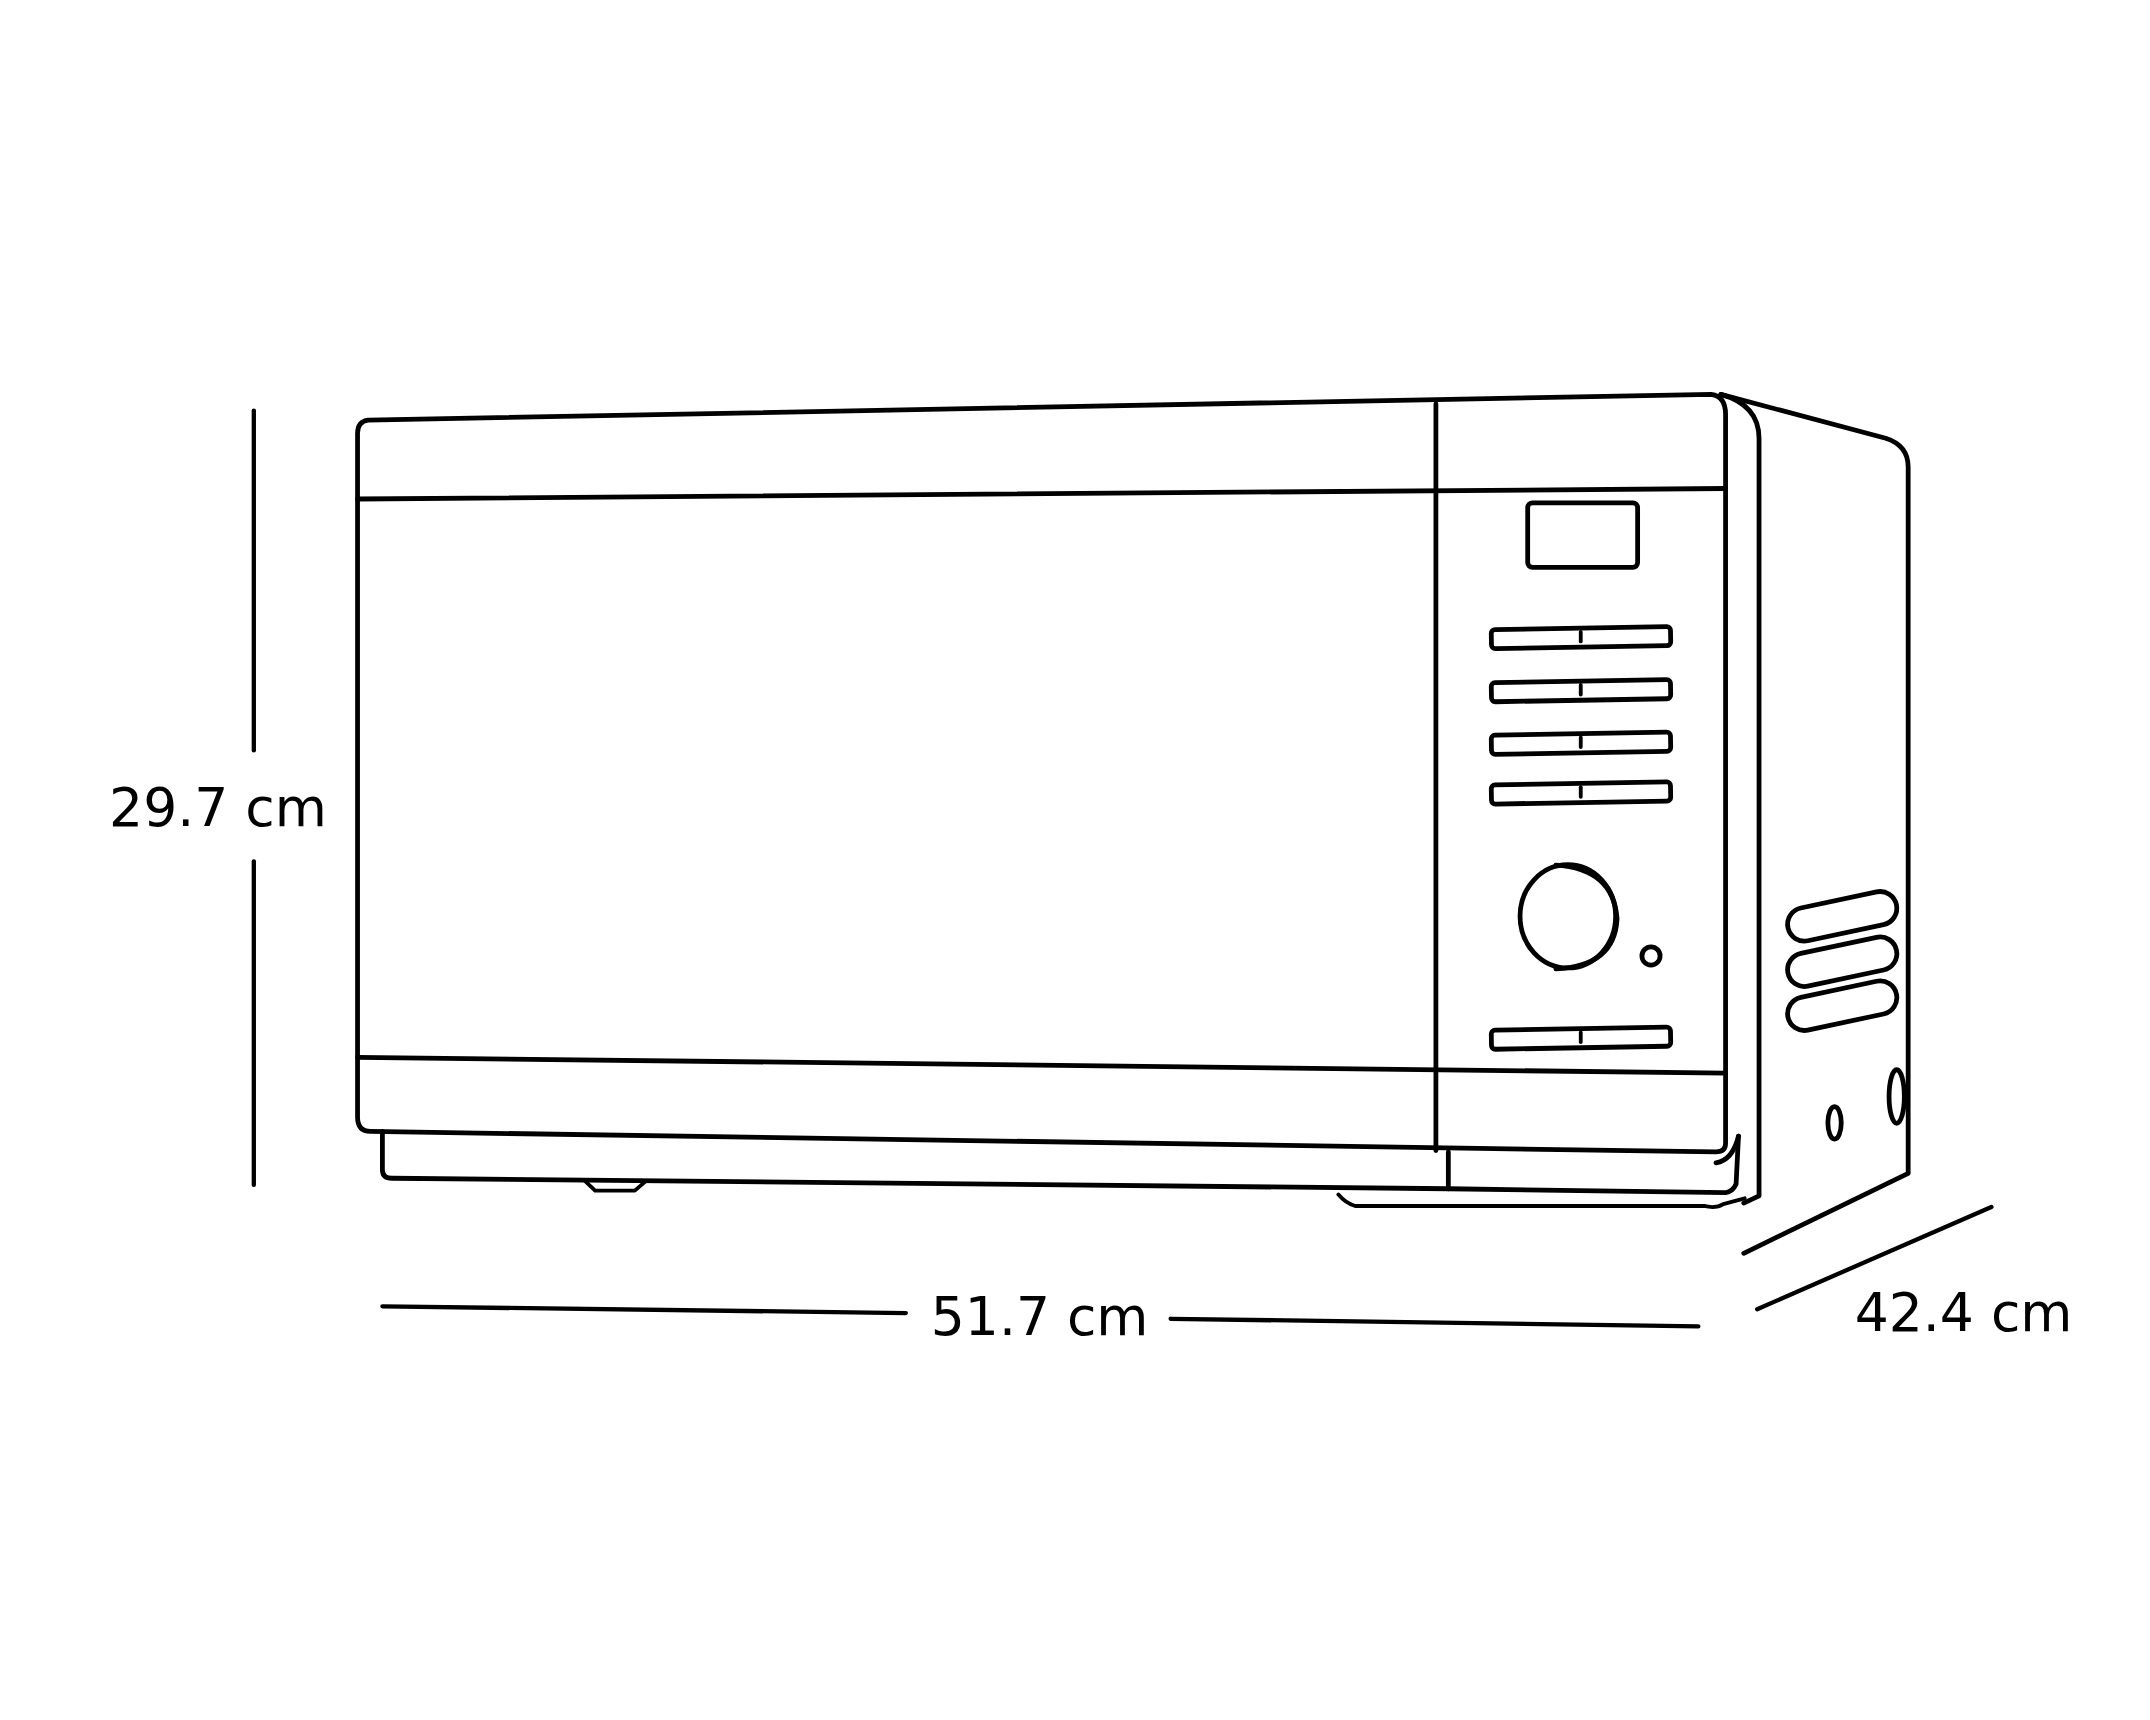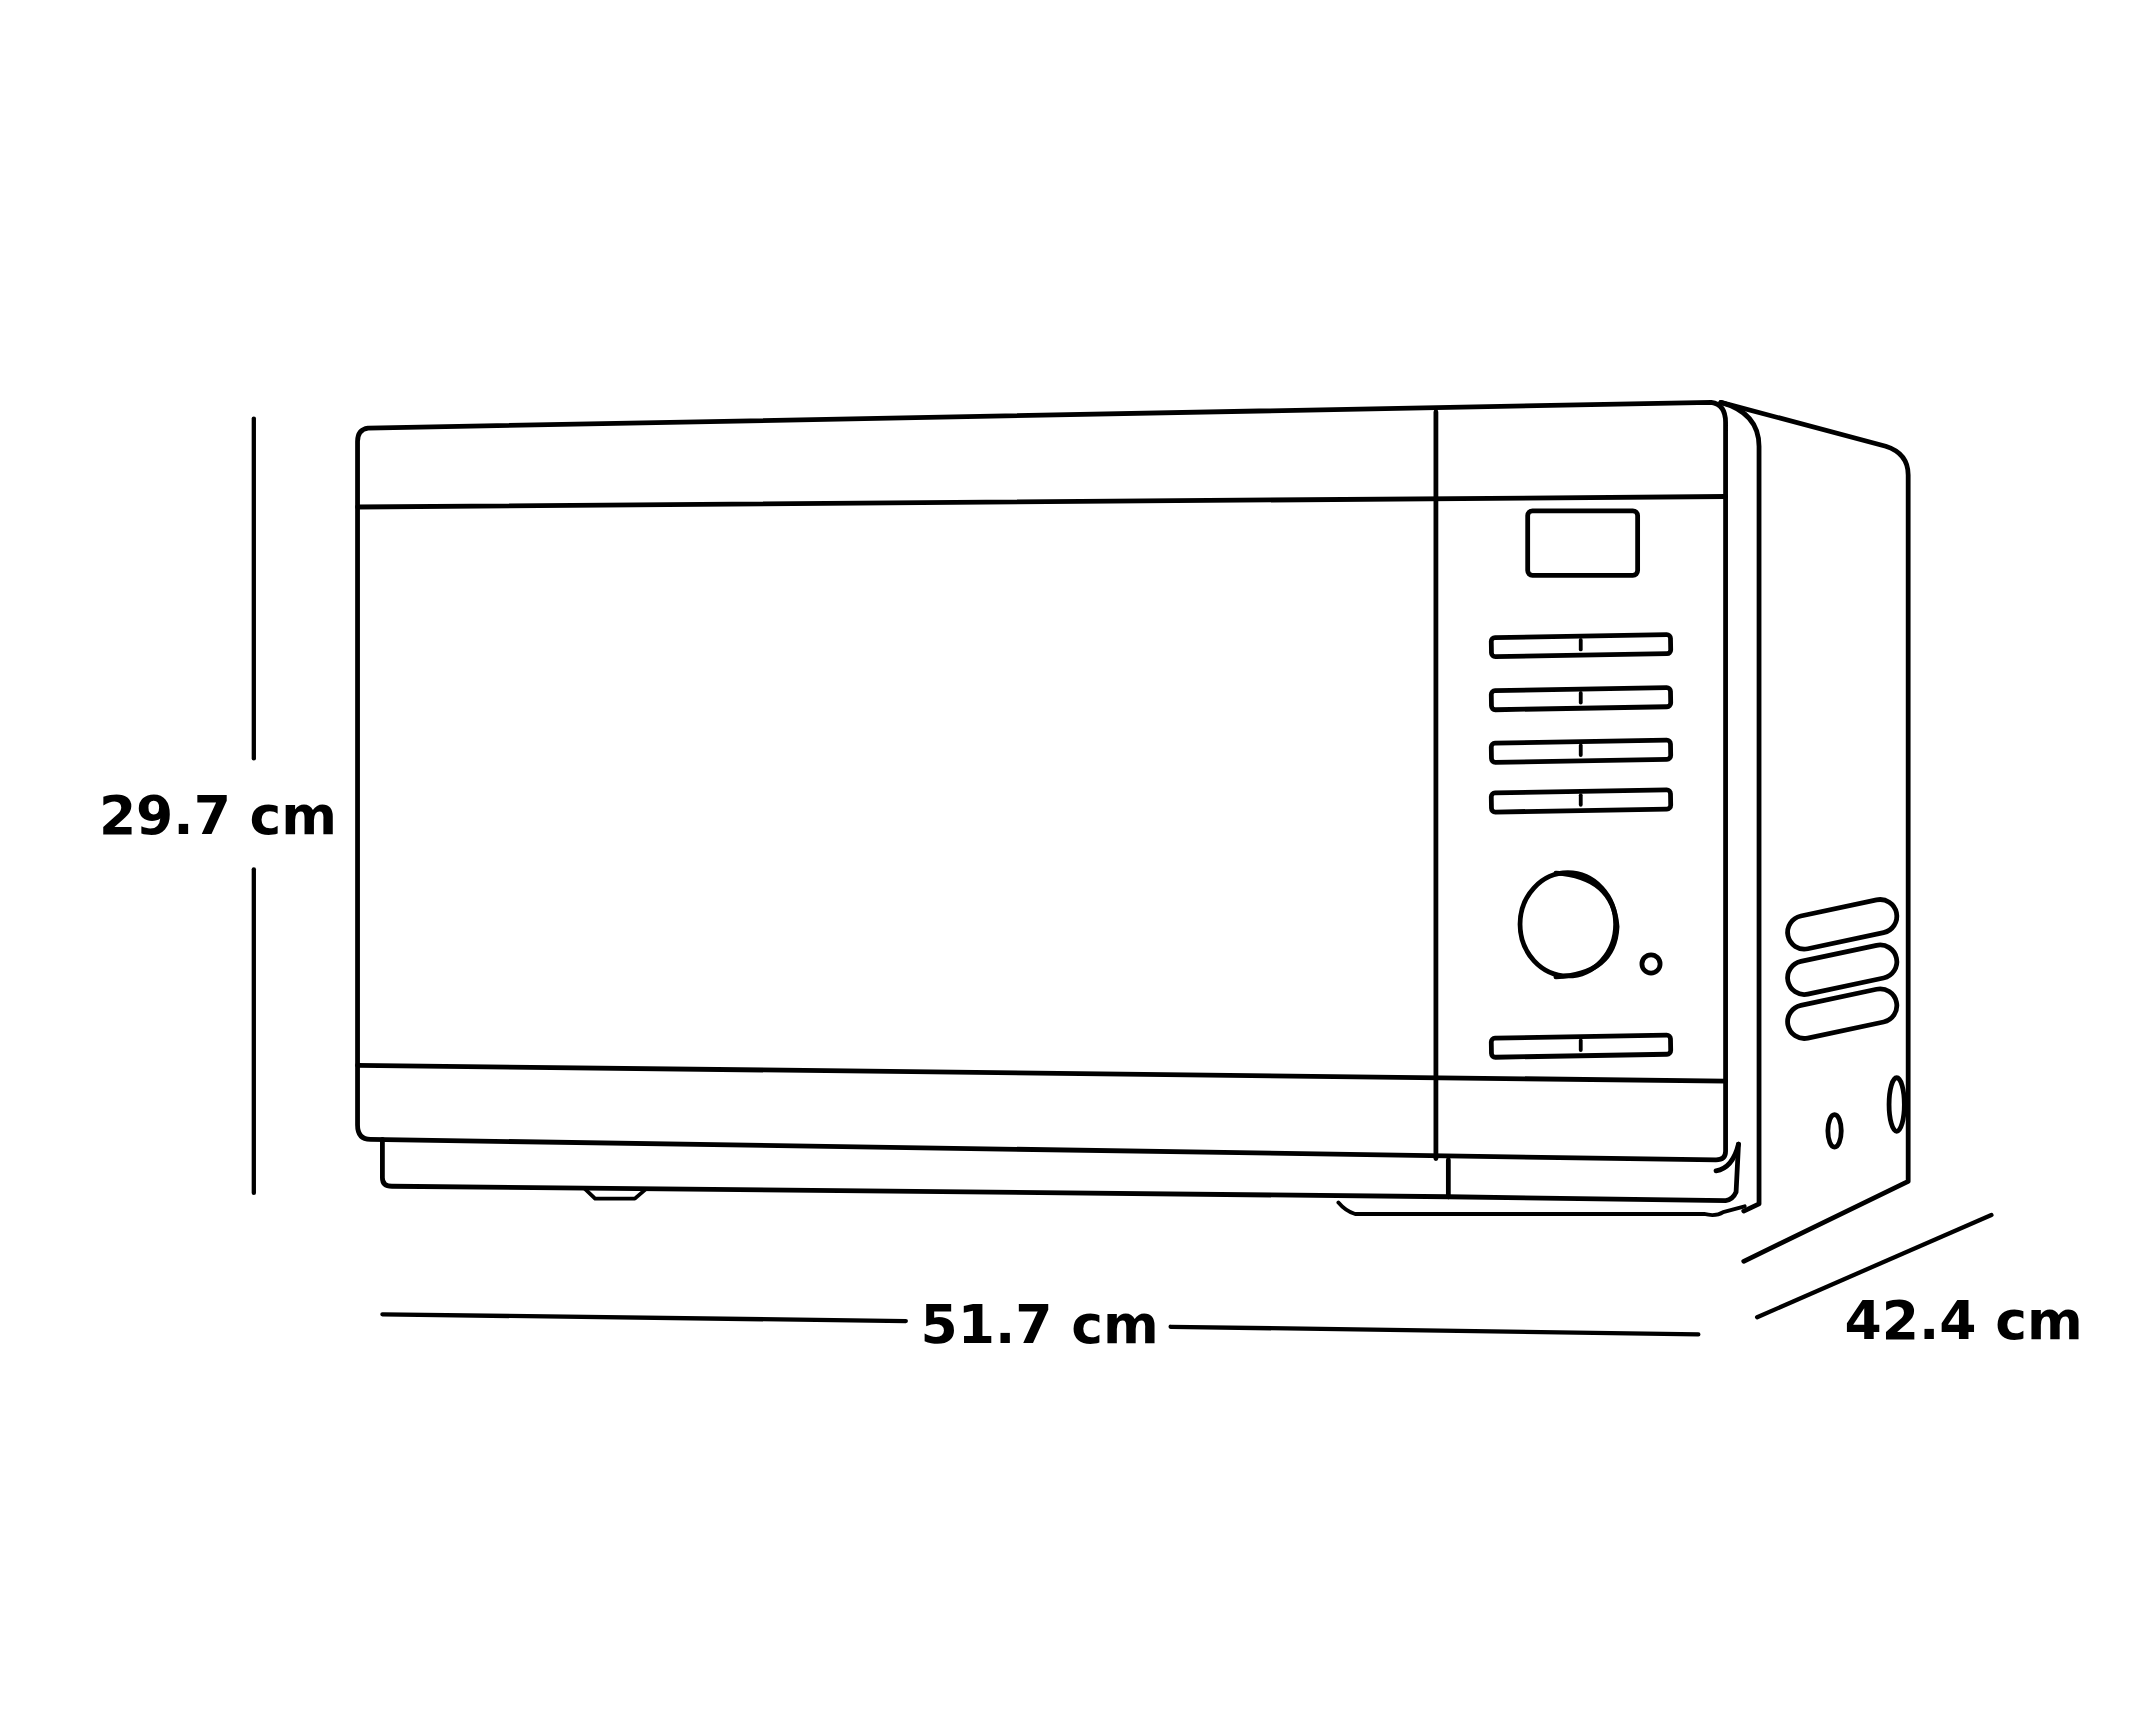--- a/index.html
+++ b/index.html
@@ -1,17 +1,17 @@
 <!DOCTYPE html>
 <html style="font-size:7.6px"><head>
 <meta charset="utf-8">
 <style>
   html, body { margin:0; padding:0; background:#ffffff; }
   body { width:2151px; height:1721px; position:relative; overflow:hidden; }
-  #stage { position:absolute; left:0; top:16px; width:2151px; height:1212px;font-weight:bold; }
+  #stage { position:absolute; left:0; top:8px; width:2151px; height:1212px; }
   svg { display:block; }
   .ln { fill:none; stroke:#000; stroke-width:10; stroke-linecap:round; stroke-linejoin:round; }
   .lnt { fill:none; stroke:#000; stroke-width:8; stroke-linecap:round; stroke-linejoin:round; }
   .dim { fill:none; stroke:#000; stroke-width:9; stroke-linecap:round; }
   .label { font-family:"DejaVu Sans", sans-serif; font-size:112px; fill:#000; }
 </style>
 </head>
 <body>
 
 <div id="stage">

